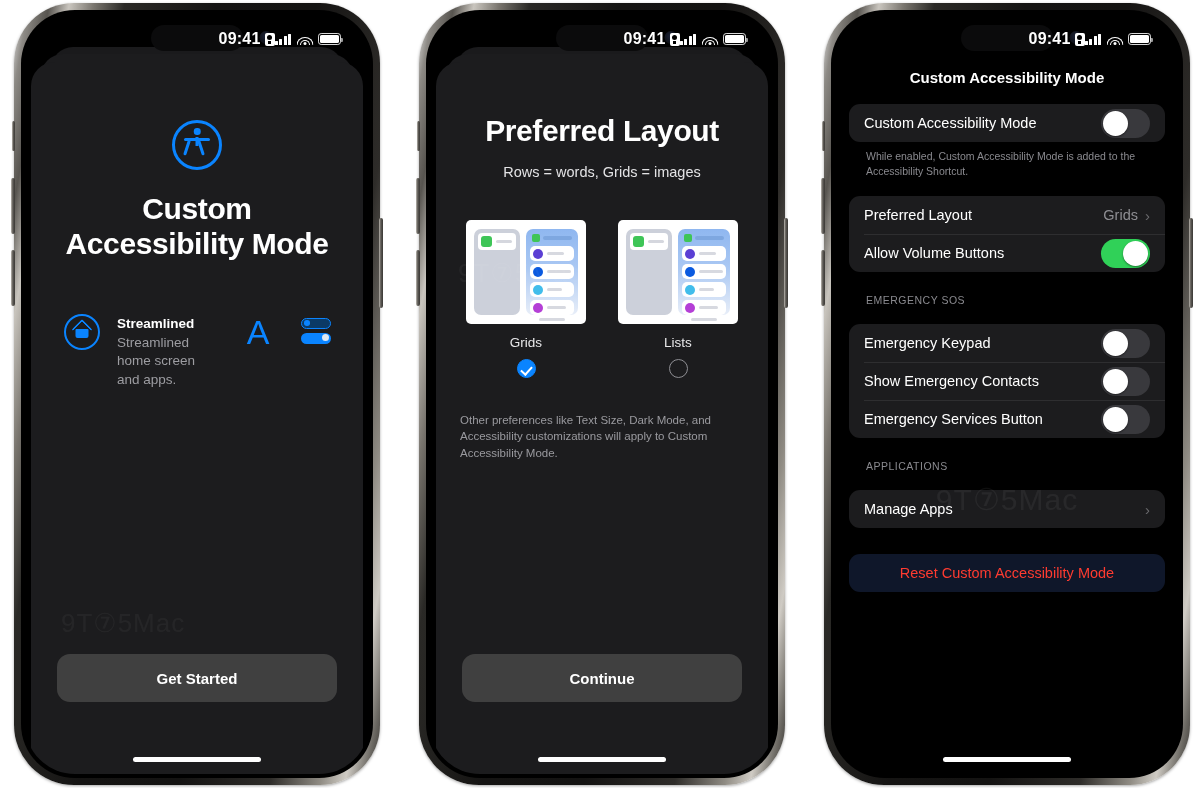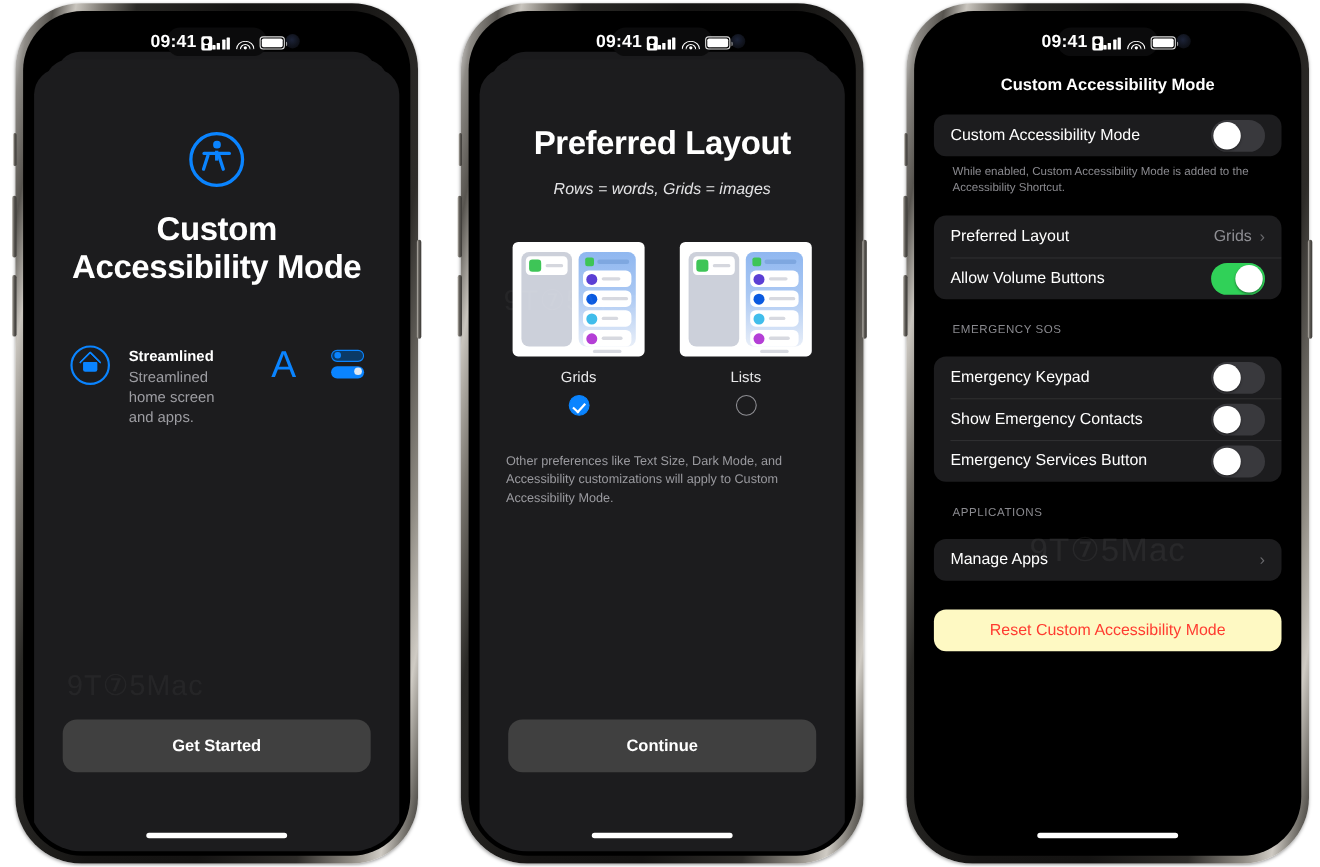--- a/index.html
+++ b/index.html
@@ -34,21 +34,21 @@
   
   .btn-side{position:absolute;background:linear-gradient(90deg,#bdb9b2,#5d5a55 45%,#3a3835);border-radius:2px;}
   .btn-left-mute{left:-2px;top:118px;width:3px;height:30px;}
   .btn-left-vup{left:-3px;top:175px;width:4px;height:56px;}
   .btn-left-vdn{left:-3px;top:247px;width:4px;height:56px;}
   .btn-right-pwr{right:-3px;top:215px;width:4px;height:90px;}
 
   
   .statusbar{
     position:absolute;top:0;left:0;right:0;height:50px;
-    display:flex;align-items:center;justify-content:center;
+    display:flex;align-items:center;justify-content:flex-end;
     padding:0 28px 0 30px;box-sizing:border-box;
     color:#fff;font-size:16px;font-weight:bold;letter-spacing:.2px;
     z-index:30;
   }
   .sb-left{display:flex;align-items:center;gap:4px;}
   .sb-lock{
     width:10px;height:13px;background:#fff;border-radius:2px;position:relative;
   }
   .sb-lock::after{content:"";position:absolute;left:2.5px;top:2px;width:5px;height:5px;border-radius:50%;background:#000;}
   .sb-lock::before{content:"";position:absolute;left:3.5px;top:8px;width:3px;height:3px;background:#000;}
@@ -138,21 +138,21 @@
   .cta{
     position:absolute;left:26px;right:26px;bottom:72px;height:48px;
     background:#404040;border-radius:13px;display:flex;align-items:center;justify-content:center;
     color:#fff;font-size:15px;font-weight:bold;border:none;cursor:pointer;
     font-family:"Liberation Sans",sans-serif;
   }
 
   
   .p2-body{position:absolute;inset:0;padding:0 22px;box-sizing:border-box;}
   .p2-title{margin-top:52px;text-align:center;color:#fff;font-size:30px;font-weight:bold;letter-spacing:-.4px;}
-  .p2-sub{margin-top:16px;text-align:center;color:#e3e3e5;font-size:14.5px;font-style:italic;}
+  .p2-sub{margin-top:16px;text-align:center;color:#e3e3e5;font-size:14.5px;}
   .choices{margin-top:40px;display:flex;justify-content:center;gap:32px;}
   .choice{width:120px;text-align:center;}
   .card{
     width:120px;height:104px;background:#fff;border-radius:5px;
     box-sizing:border-box;padding:9px 8px;display:flex;gap:6px;
   }
   .card .left-pane{flex:1;background:#ccd0da;border-radius:7px;position:relative;}
   .card .left-pane .wtile{position:absolute;left:4px;top:4px;right:4px;height:17px;background:#fff;border-radius:4px;display:flex;align-items:center;gap:4px;padding-left:3px;box-sizing:border-box;}
   .card .left-pane .wtile .sq{width:11px;height:11px;background:#3ec557;border-radius:3px;}
   .card .left-pane .wtile .ln{flex:1;height:3px;background:#d5d7de;border-radius:2px;margin-right:4px;}
@@ -183,21 +183,21 @@
   .row-label{color:#fff;font-size:14.5px;}
   .row-right{display:flex;align-items:center;gap:7px;color:#8e8e93;font-size:14.5px;}
   .chev{color:#6a6a6e;font-size:15px;line-height:1;}
   .toggle{width:49px;height:29px;border-radius:15px;background:#39393d;position:relative;flex:0 0 auto;cursor:pointer;}
   .toggle i{position:absolute;top:2px;left:2px;width:25px;height:25px;border-radius:50%;background:#fff;box-shadow:0 1px 2px rgba(0,0,0,.45);}
   .toggle.on{background:#30d158;}
   .toggle.on i{left:22px;}
   .footnote{color:#8a8a8f;font-size:10.5px;line-height:1.4;margin:7px 17px 0 17px;}
   .grouphdr{color:#8a8a8f;font-size:10.5px;letter-spacing:.5px;margin:22px 0 6px 17px;}
   .destructive{
-    background:#fef9c3;border-radius:11px;margin-top:26px;height:38px;
+    background:#0f172a;border-radius:11px;margin-top:26px;height:38px;
     display:flex;align-items:center;justify-content:center;
     color:#ff3b30;font-size:14.5px;cursor:pointer;
   }
   .watermark{
     position:absolute;left:50%;top:468px;transform:translateX(-50%);
     color:rgba(255,255,255,.055);font-size:30px;letter-spacing:1px;
     pointer-events:none;user-select:none;white-space:nowrap;z-index:5;
   }
   .watermark-lite{
     position:absolute;color:rgba(255,255,255,.045);font-size:26px;letter-spacing:1px;

